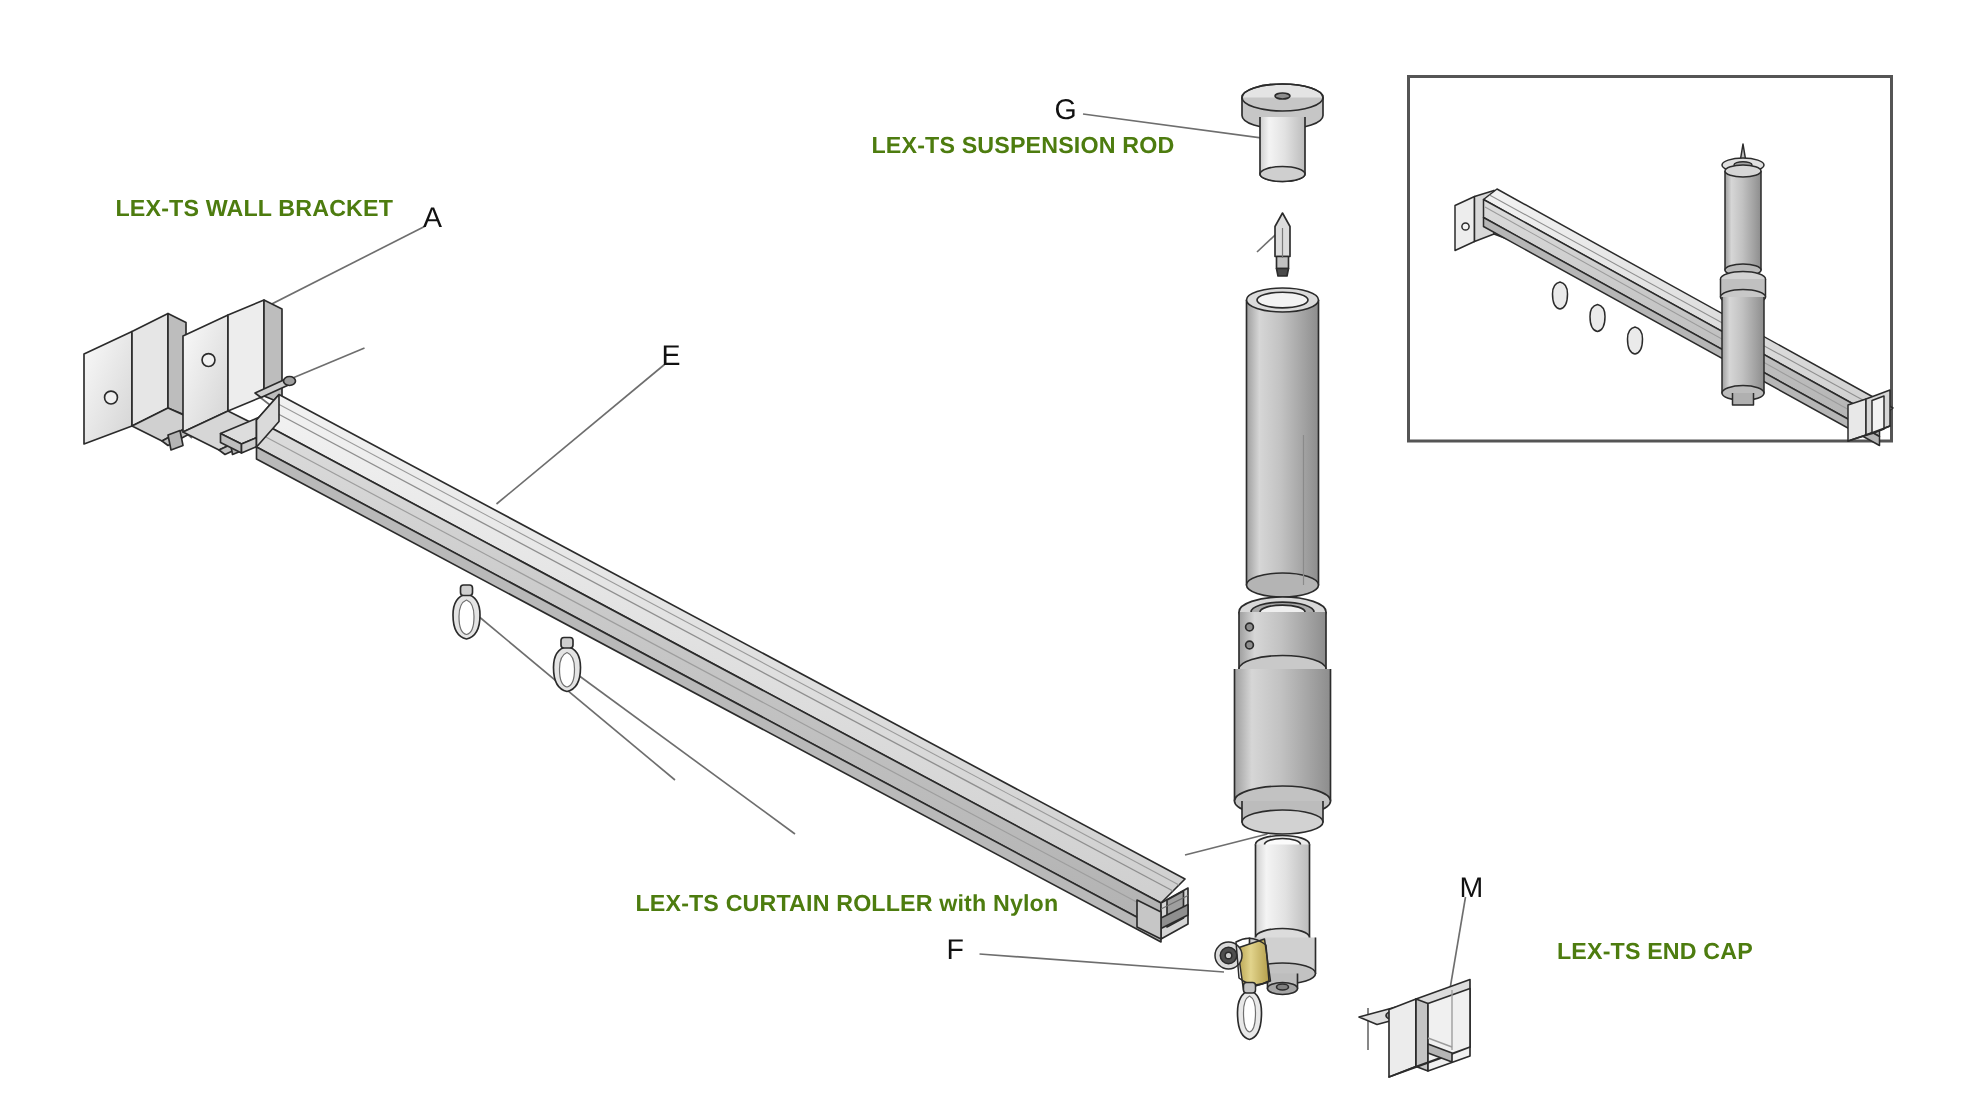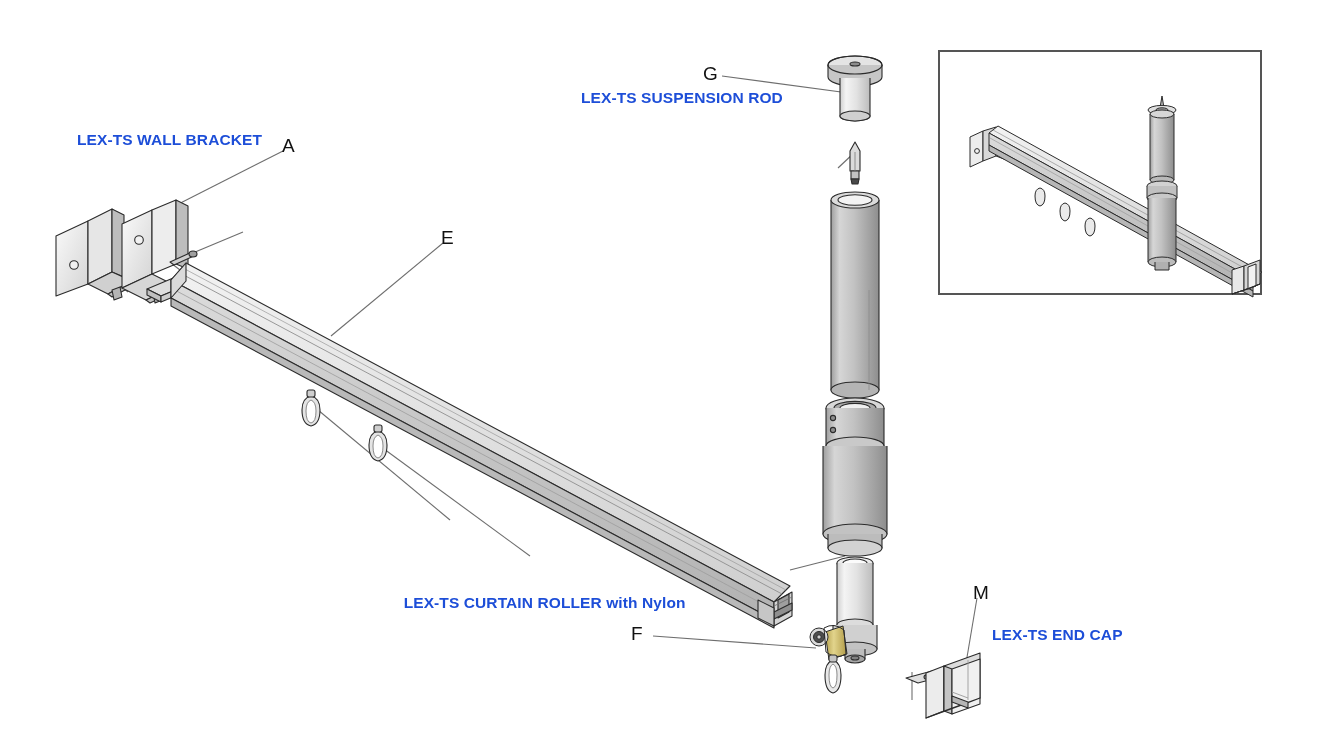--- a/index.html
+++ b/index.html
@@ -11,35 +11,35 @@
     color:#000;
   }
   #stage{position:absolute;left:0;top:0;width:1320px;height:734px;}
   #stage svg{position:absolute;left:0;top:0;}
   .lbl{
     position:absolute;
     font-weight:bold;
     font-size:15.5px;
     line-height:20px;
     letter-spacing:0.1px;
-    color:#1d4ed8;
+    color:#4d7c0f;
     white-space:pre;
   }
   .callout{
     position:absolute;
     font-weight:normal;
     font-size:19px;
     line-height:19px;
     color:#111;
   }
   .lbl-wall{left:77px;top:130px;}
   .lbl-track{left:268px;top:203px;}
   .lbl-rod{left:581px;top:88px;}
-  .lbl-roller{left:386px;top:573px;text-align:right;}
-  .lbl-cap{left:992px;top:625px;}
+  .lbl-roller{left:406px;top:573px;text-align:right;}
+  .lbl-cap{left:1038px;top:625px;}
   .co-a{left:282px;top:136px;}
   .co-e{left:441px;top:228px;}
   .co-g{left:703px;top:64px;}
   .co-f{left:631px;top:624px;}
   .co-m{left:973px;top:583px;}
 </style>
 </head>
 <body>
 
 <div id="stage">

